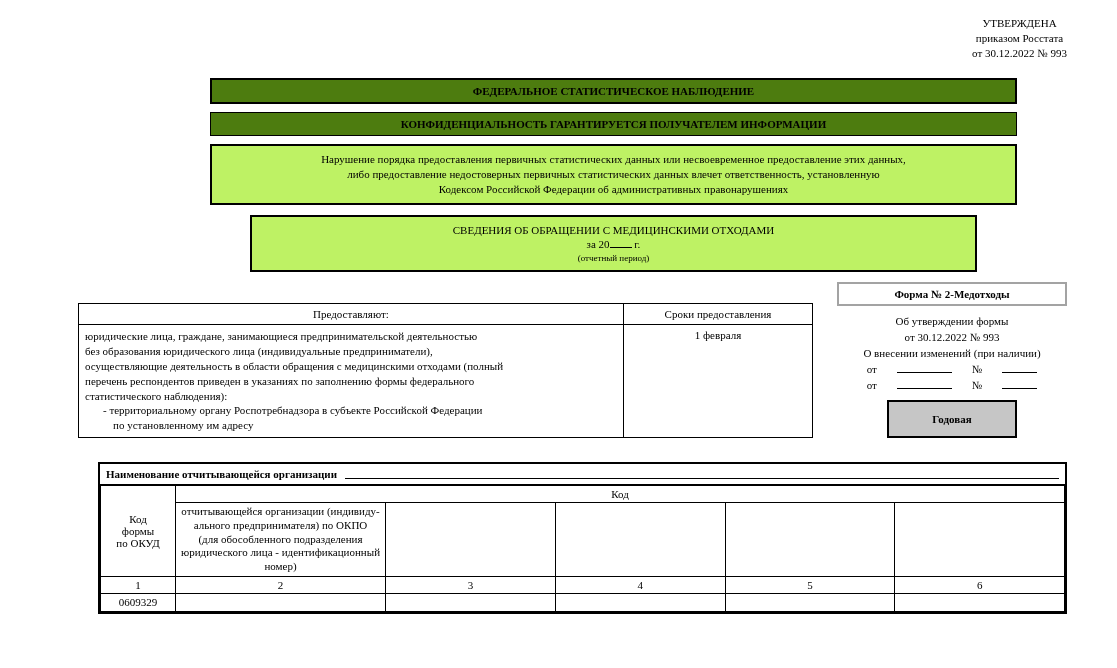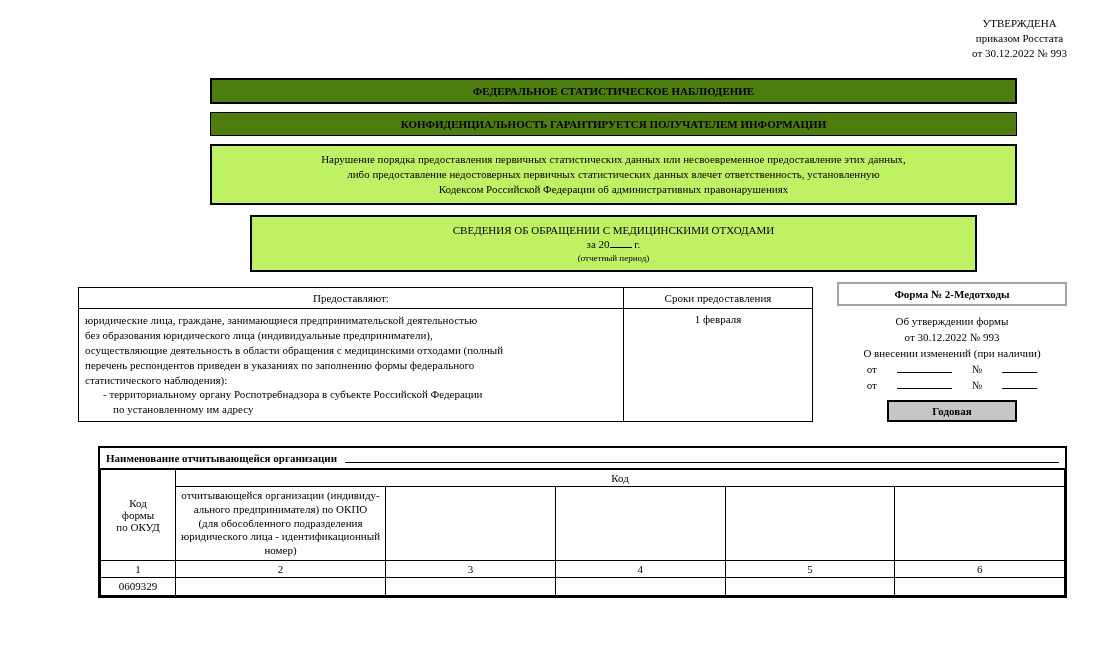--- a/index.html
+++ b/index.html
@@ -87,21 +87,21 @@
     .underline {
       display: inline-block;
       border-bottom: 1px solid #000;
       min-width: 55px;
       height: 11px;
     }
     .annual-box {
       border: 2px solid #000;
       background: #c6c6c6;
       font-weight: bold;
-      padding: 3px;
+      padding: 11px;
       margin-top: 6px;
       width: 130px;
       margin-left: auto;
       margin-right: auto;
     }
     
     .bottom {
       margin-top: 24px;
       margin-left: 48px;
       margin-right: 0;

